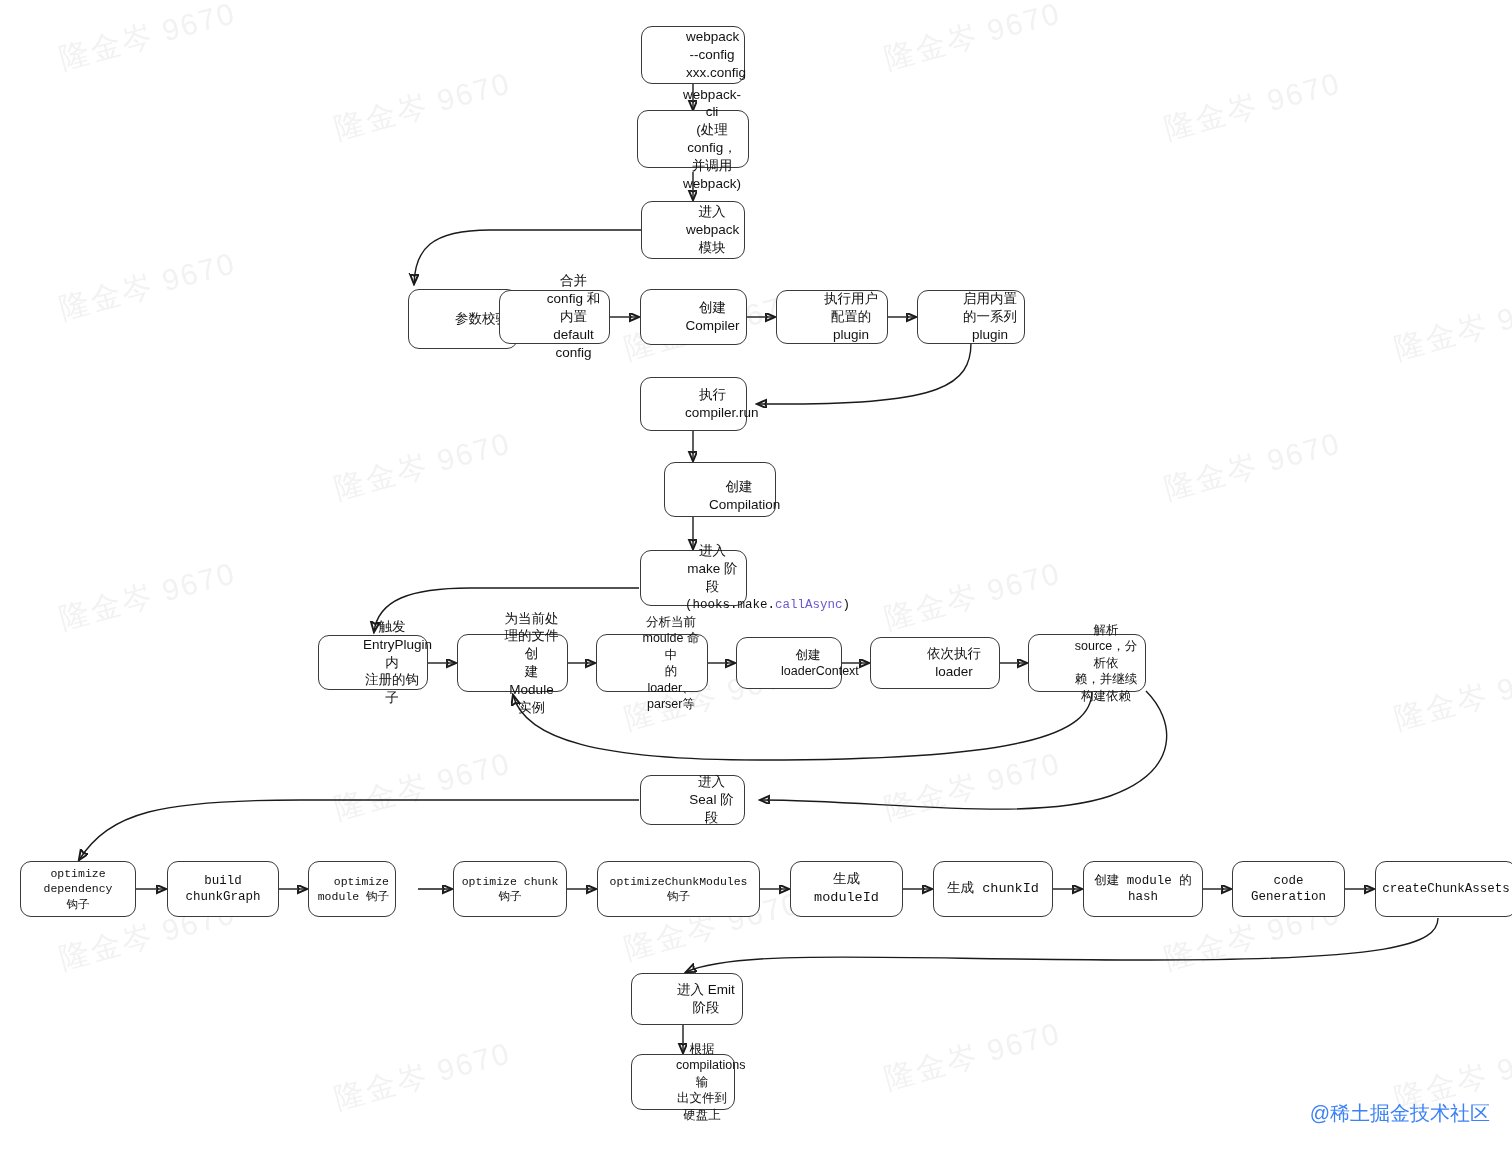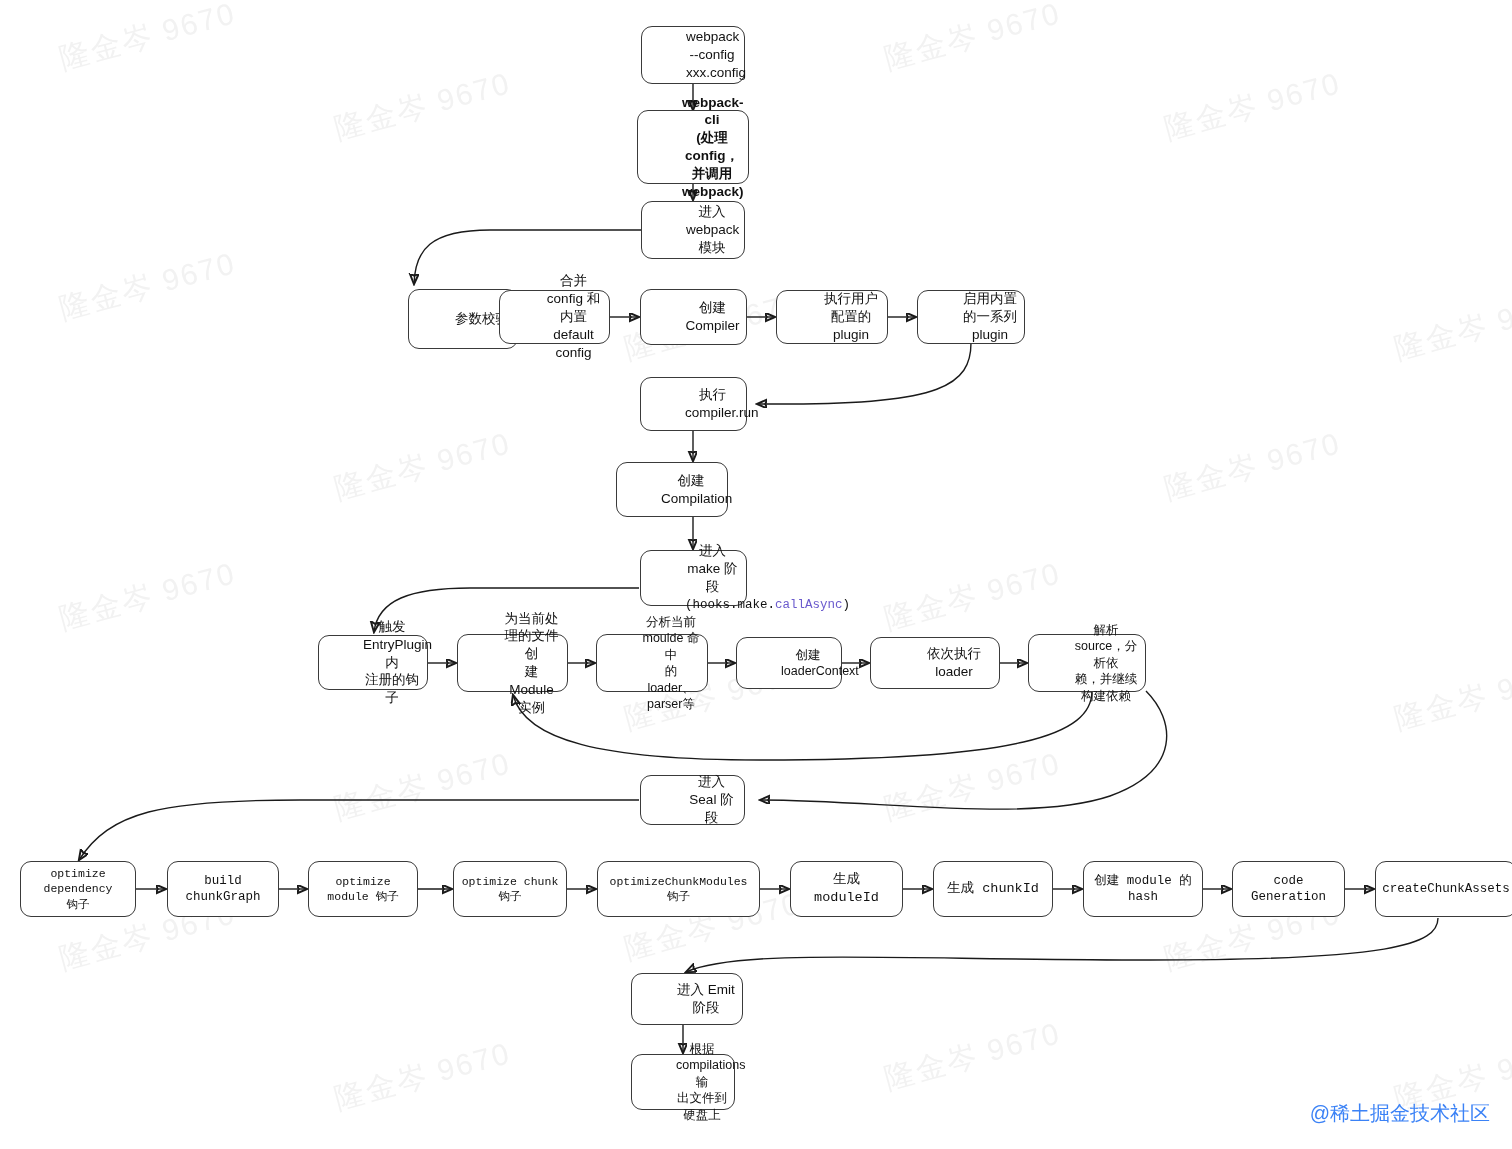--- a/index.html
+++ b/index.html
@@ -142,21 +142,21 @@
 
     <path d="M1438,918 C1438,945 1390,960 1150,960 C900,960 740,948 686,972" marker-end="url(#ah)"></path>
 
     <path d="M683,1025 L683,1053" marker-end="url(#ah)"></path>
   </svg>
 
   <div class="node sans" style="left:641px;top:26px;width:104px;height:58px;">
     <span class="txt">webpack --config<br>xxx.config</span>
   </div>
 
-  <div class="node sans" style="left:637px;top:110px;width:112px;height:74px;font-weight:bold;">
+  <div class="node sans" style="left:637px;top:110px;width:112px;height:58px;">
     <span class="txt">webpack-cli<br>(处理 config，并调用<br>webpack)</span>
   </div>
 
   <div class="node sans" style="left:641px;top:201px;width:104px;height:58px;">
     <span class="txt">进入 webpack 模块</span>
   </div>
 
   <div class="node sans" style="left:360px;top:289px;width:110px;height:60px;margin-left:48px;">
     <span class="txt">参数校验</span>
   </div>
@@ -174,21 +174,21 @@
   </div>
 
   <div class="node sans" style="left:917px;top:290px;width:108px;height:54px;">
     <span class="txt">启用内置的一系列<br>plugin</span>
   </div>
 
   <div class="node sans" style="left:640px;top:377px;width:107px;height:54px;">
     <span class="txt">执行 compiler.run</span>
   </div>
 
-  <div class="node sans" style="left:616px;top:462px;width:112px;height:55px;">
+  <div class="node sans" style="left:664px;top:462px;width:112px;height:55px;align-items:flex-end;">
     <span class="txt">创建 Compilation</span>
   </div>
 
   <div class="node sans" style="left:640px;top:550px;width:107px;height:56px;">
     <span class="txt">
       <span>进入 make 阶段</span><br>
       <span class="mono" style="font-size:12.5px;"><span>(hooks.make.</span><span class="code-accent">callAsync</span><span>)</span></span>
     </span>
   </div>
 
@@ -221,21 +221,21 @@
   </div>
 
   <div class="node mono" style="left:20px;top:861px;width:116px;height:56px;">
     <span class="txt" style="font-size:11.5px;">optimize dependency<br>钩子</span>
   </div>
 
   <div class="node mono" style="left:167px;top:861px;width:112px;height:56px;">
     <span class="txt" style="font-size:12.5px;">build chunkGraph</span>
   </div>
 
-  <div class="node mono" style="left:308px;top:861px;width:110px;height:56px;">
+  <div class="node mono" style="left:308px;top:861px;width:88px;height:56px;text-align:right;">
     <span class="txt" style="font-size:11.5px;">optimize module 钩子</span>
   </div>
 
   <div class="node mono" style="left:453px;top:861px;width:114px;height:56px;">
     <span class="txt" style="font-size:11.5px;">optimize chunk 钩子</span>
   </div>
 
   <div class="node mono" style="left:597px;top:861px;width:163px;height:56px;">
     <span class="txt" style="font-size:11.5px;">optimizeChunkModules 钩子</span>
   </div>

